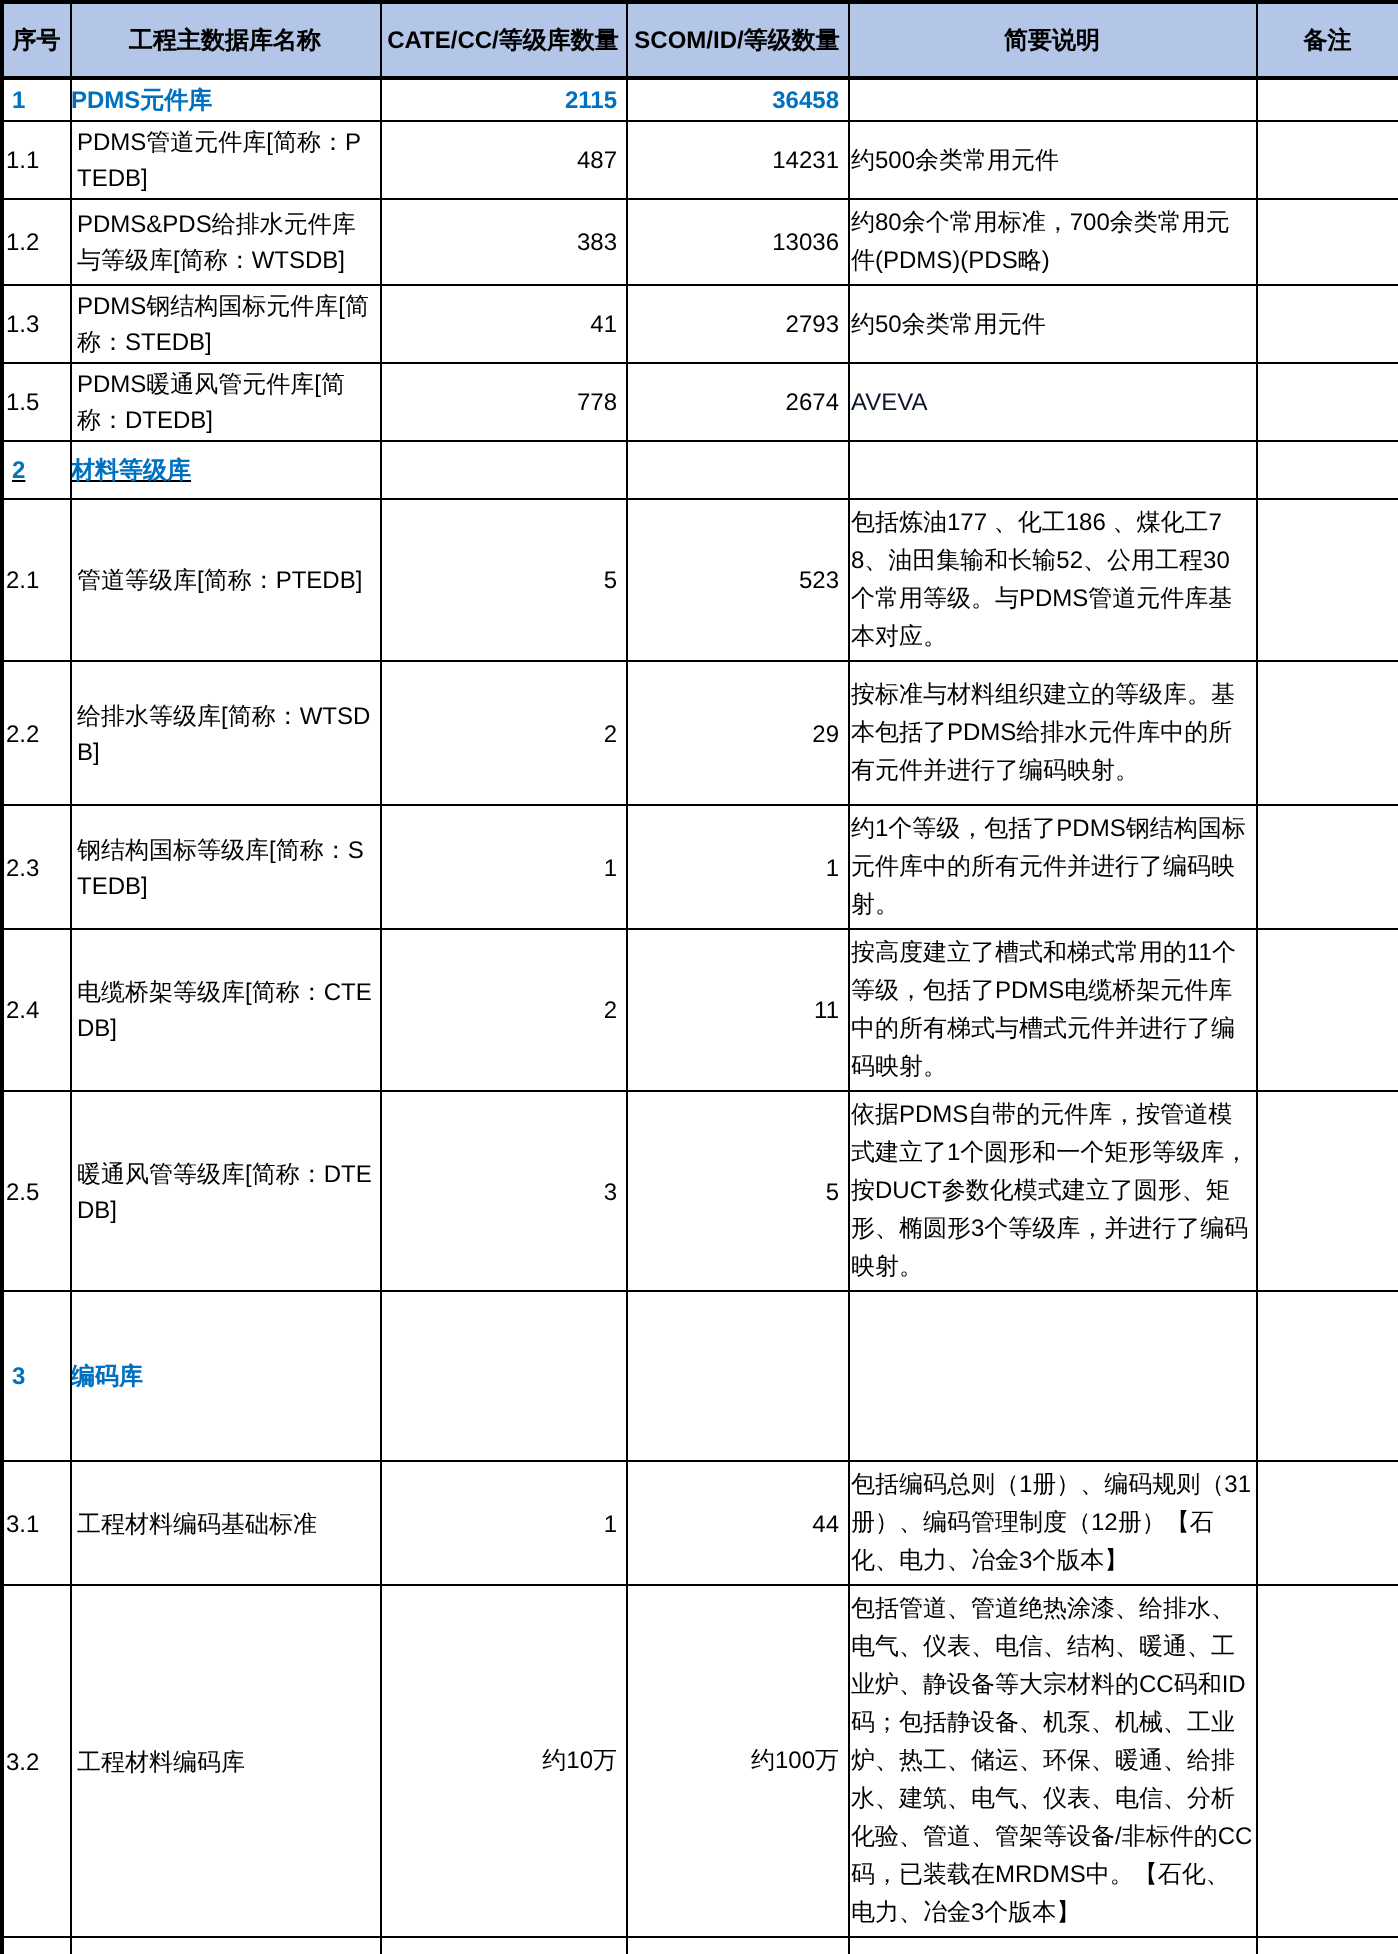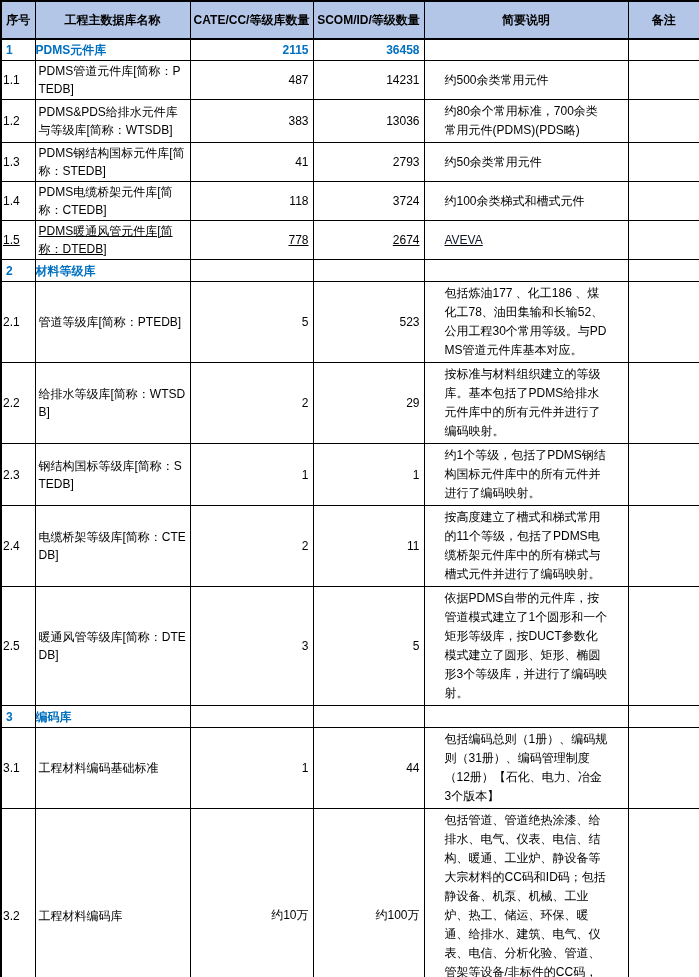--- a/index.html
+++ b/index.html
@@ -38,21 +38,21 @@
     font-size: 12px;
     color: #000;
     vertical-align: middle;
     overflow: hidden;
     word-break: break-all;
   }
   
   td.c-seq  { padding: 0 3px 0 1px; }
   td.c-name { text-align: left;  padding: 1px 3px; line-height: 18px; }
   td.c-cate, td.c-scom { text-align: right; padding: 0 4px 0 1px; }
-  td.c-desc { text-align: left;  padding: 2px 20px; line-height: 19px; }
+  td.c-desc { text-align: left;  padding: 2px 1px; line-height: 19px; }
   td.c-note { padding: 0; }
   
   tr.section td { color: var(--section-text); font-weight: bold; }
   tr.section td.c-seq  { text-align: left; padding-left: 4px; }
   tr.section td.c-name { padding-left: 0; }
   
   tbody tr:nth-child(1)  { height: 21px;  }
   tbody tr:nth-child(2)  { height: 37px;  }
   tbody tr:nth-child(3)  { height: 38px;  }
   tbody tr:nth-child(4)  { height: 36px; margin-top: 20px;  }
@@ -118,28 +118,20 @@
   </tr>
       <tr>
     <td class="c-seq">1.3</td>
     <td class="c-name">PDMS钢结构国标元件库[简称：STEDB]</td>
     <td class="c-cate">41</td>
     <td class="c-scom">2793</td>
     <td class="c-desc">约50余类常用元件</td>
     <td class="c-note"></td>
   </tr>
       <tr>
-    <td class="c-seq">1.4</td>
-    <td class="c-name">PDMS电缆桥架元件库[简称：CTEDB]</td>
-    <td class="c-cate">118</td>
-    <td class="c-scom">3724</td>
-    <td class="c-desc">约100余类梯式和槽式元件</td>
-    <td class="c-note"></td>
-  </tr>
-      <tr>
     <td class="c-seq">1.5</td>
     <td class="c-name">PDMS暖通风管元件库[简称：DTEDB]</td>
     <td class="c-cate">778</td>
     <td class="c-scom">2674</td>
     <td class="c-desc" style="color: #0f172a;">AVEVA</td>
     <td class="c-note"></td>
   </tr>
       <tr class="section">
     <td class="c-seq">2</td>
     <td class="c-name">材料等级库</td>

